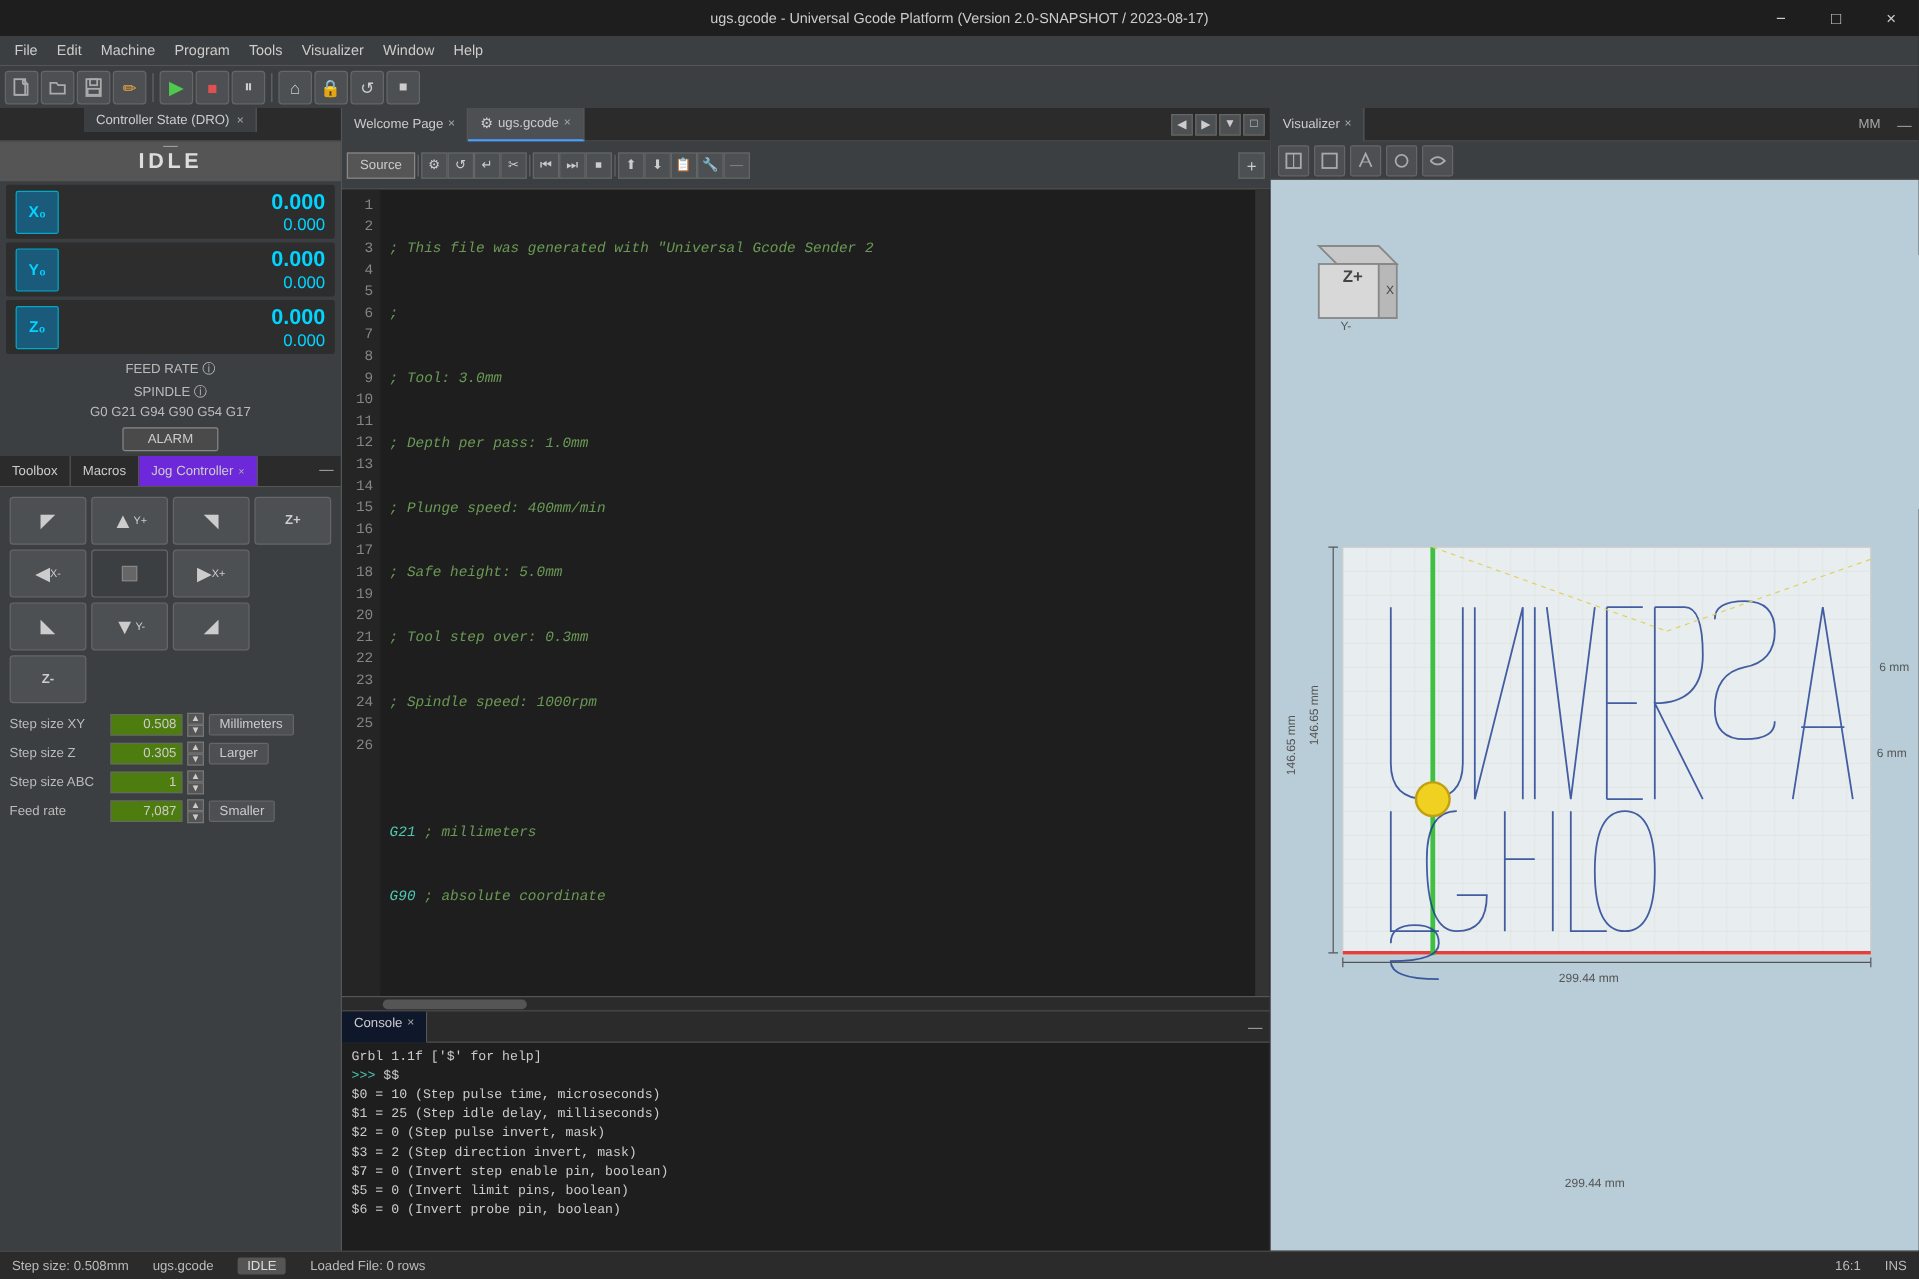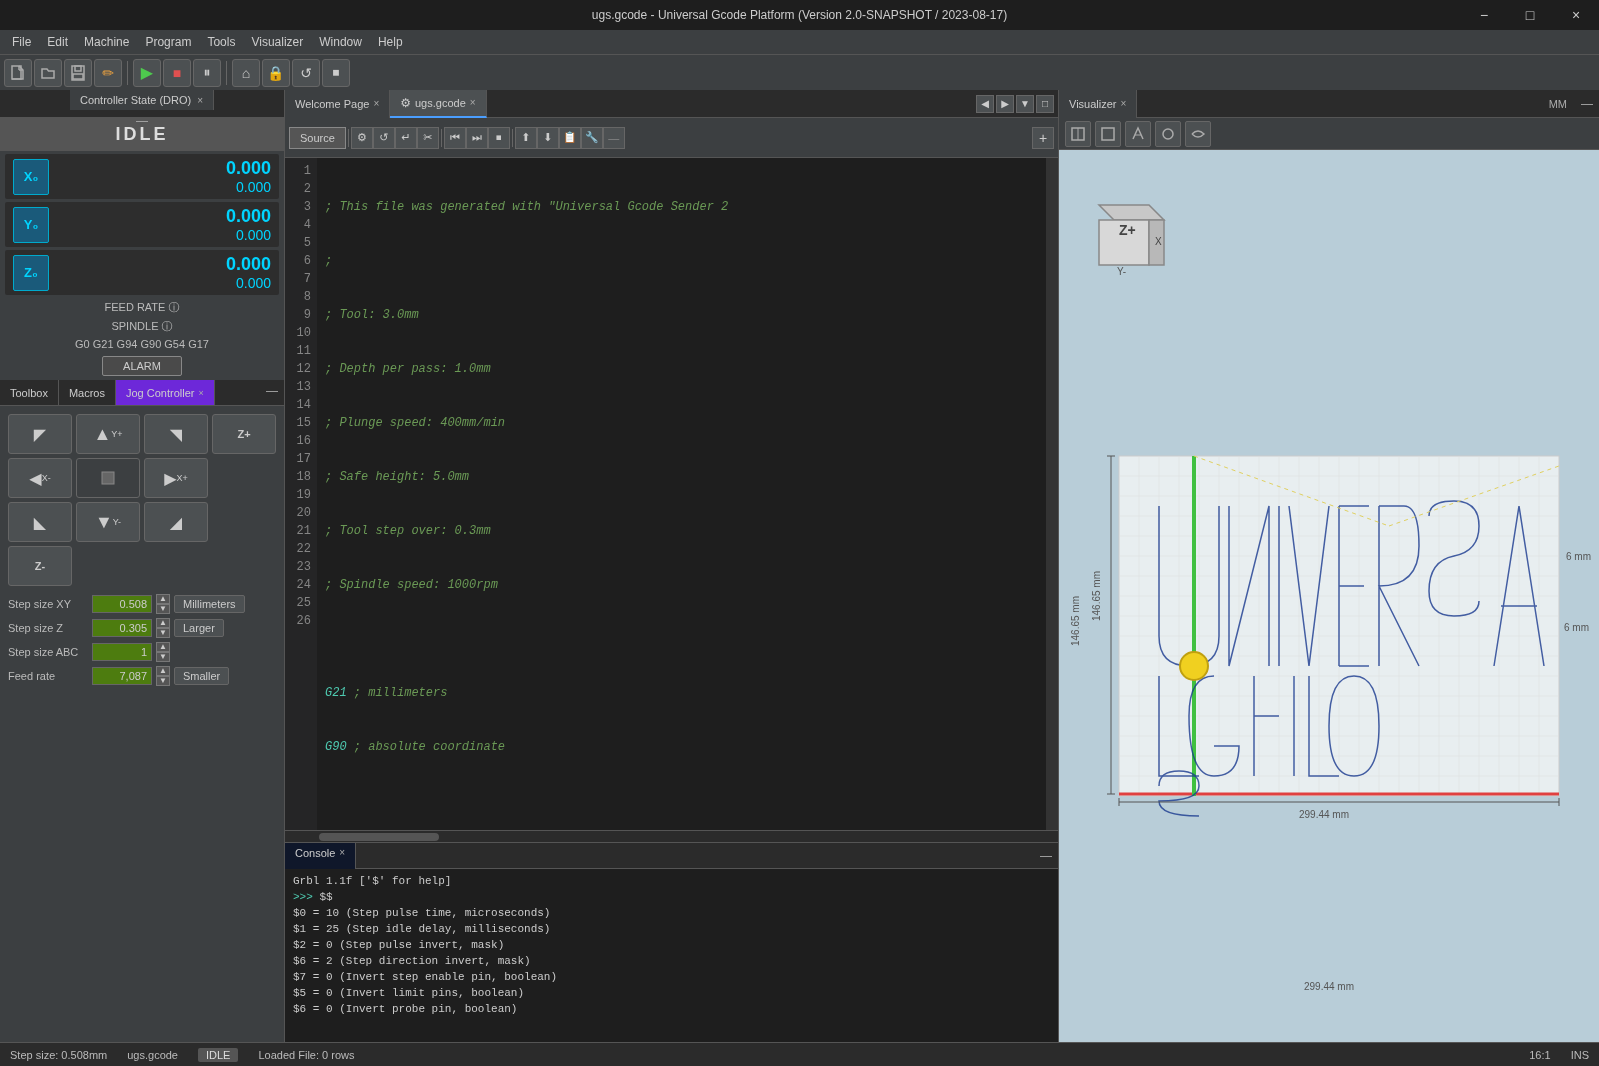--- a/index.html
+++ b/index.html
@@ -904,21 +904,21 @@
         </div>
         <div class="panel-tab-spacer"></div>
         <div class="panel-tab-icon" style="padding:4px 6px;color:#aaa;">—</div>
       </div>
       <div id="console-content">
         <span class="console-line">Grbl 1.1f ['$' for help]</span>
         <span class="console-line"><span class="console-prompt">&gt;&gt;&gt;</span> $$</span>
         <span class="console-line">$0 = 10    (Step pulse time, microseconds)</span>
         <span class="console-line">$1 = 25    (Step idle delay, milliseconds)</span>
         <span class="console-line">$2 = 0     (Step pulse invert, mask)</span>
-        <span class="console-line">$6 = 2     (Step direction invert, mask)</span>
+        <span class="console-line">$3 = 2     (Step direction invert, mask)</span>
         <span class="console-line">$7 = 0     (Invert step enable pin, boolean)</span>
         <span class="console-line">$5 = 0     (Invert limit pins, boolean)</span>
         <span class="console-line">$6 = 0     (Invert probe pin, boolean)</span>
       </div>
     </div>
   </div>
 
   <div id="right-panel">
     <div id="viz-tabs">
       <div class="viz-tab">

